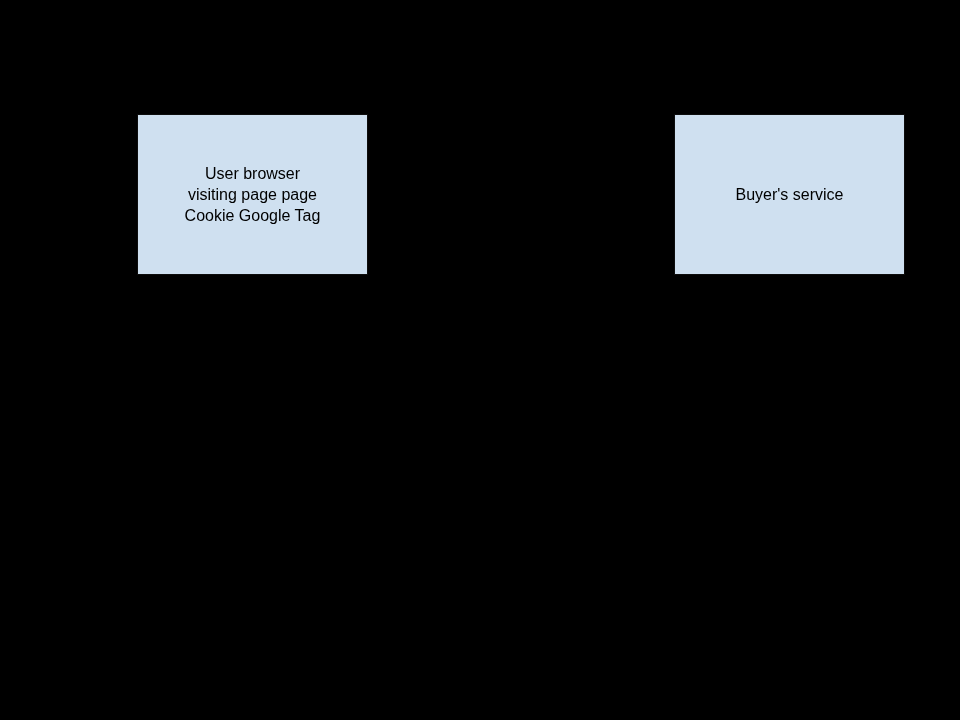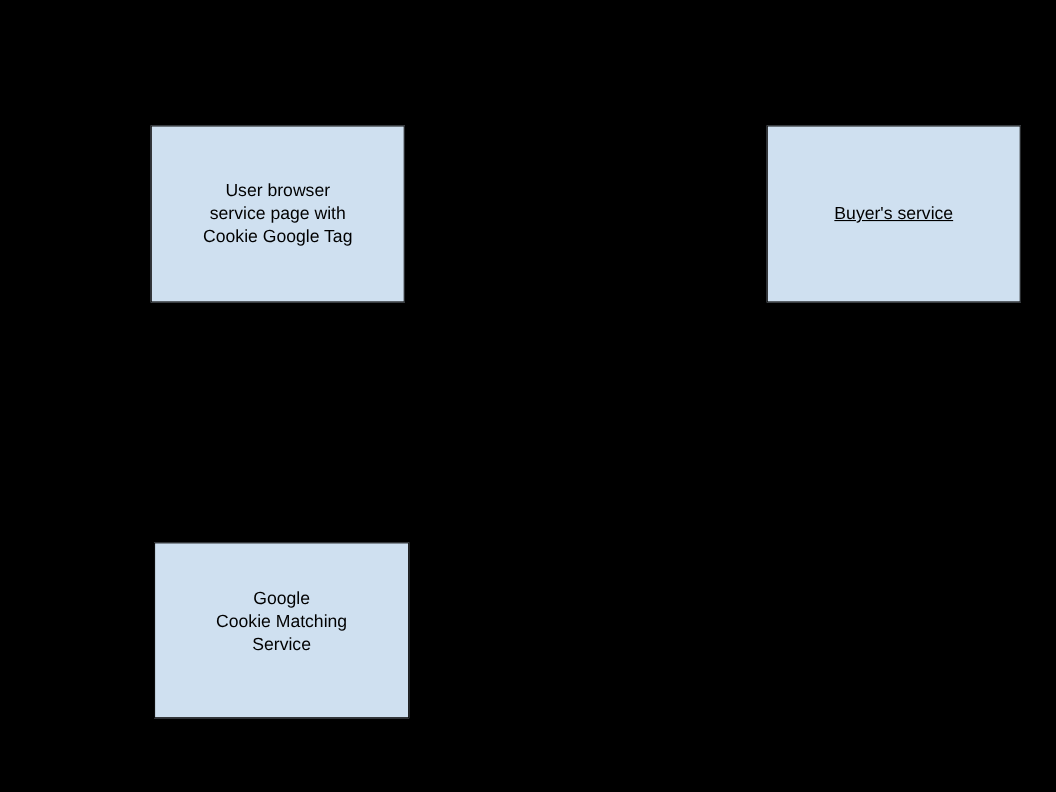--- a/index.html
+++ b/index.html
@@ -38,47 +38,41 @@
   .node-line {
     display: block;
   }
   #node-user-browser {
     left: 137px;
     top: 114px;
     width: 231px;
     height: 161px;
   }
   #node-buyer-service {
-    left: 697px;
+    left: 674px;
     top: 114px;
     width: 231px;
     height: 161px;
-    text-decoration: underline;
   }
   #node-google-cms {
     left: 140px;
     top: 493px;
     width: 232px;
     height: 160px;
   }
 </style>
 </head>
 <body>
 
 <div id="canvas">
 
   <div class="node" id="node-user-browser">
     <span class="node-line">User browser</span>
-    <span class="node-line">service page with</span>
+    <span class="node-line">visiting page page</span>
     <span class="node-line">Cookie Google Tag</span>
   </div>
 
   <div class="node" id="node-buyer-service">
     <span class="node-line">Buyer's service</span>
   </div>
 
-  <div class="node align-upper" id="node-google-cms">
-    <span class="node-line">Google</span>
-    <span class="node-line">Cookie Matching</span>
-    <span class="node-line">Service</span>
-  </div>
 
 </div>
 
 </body></html>

